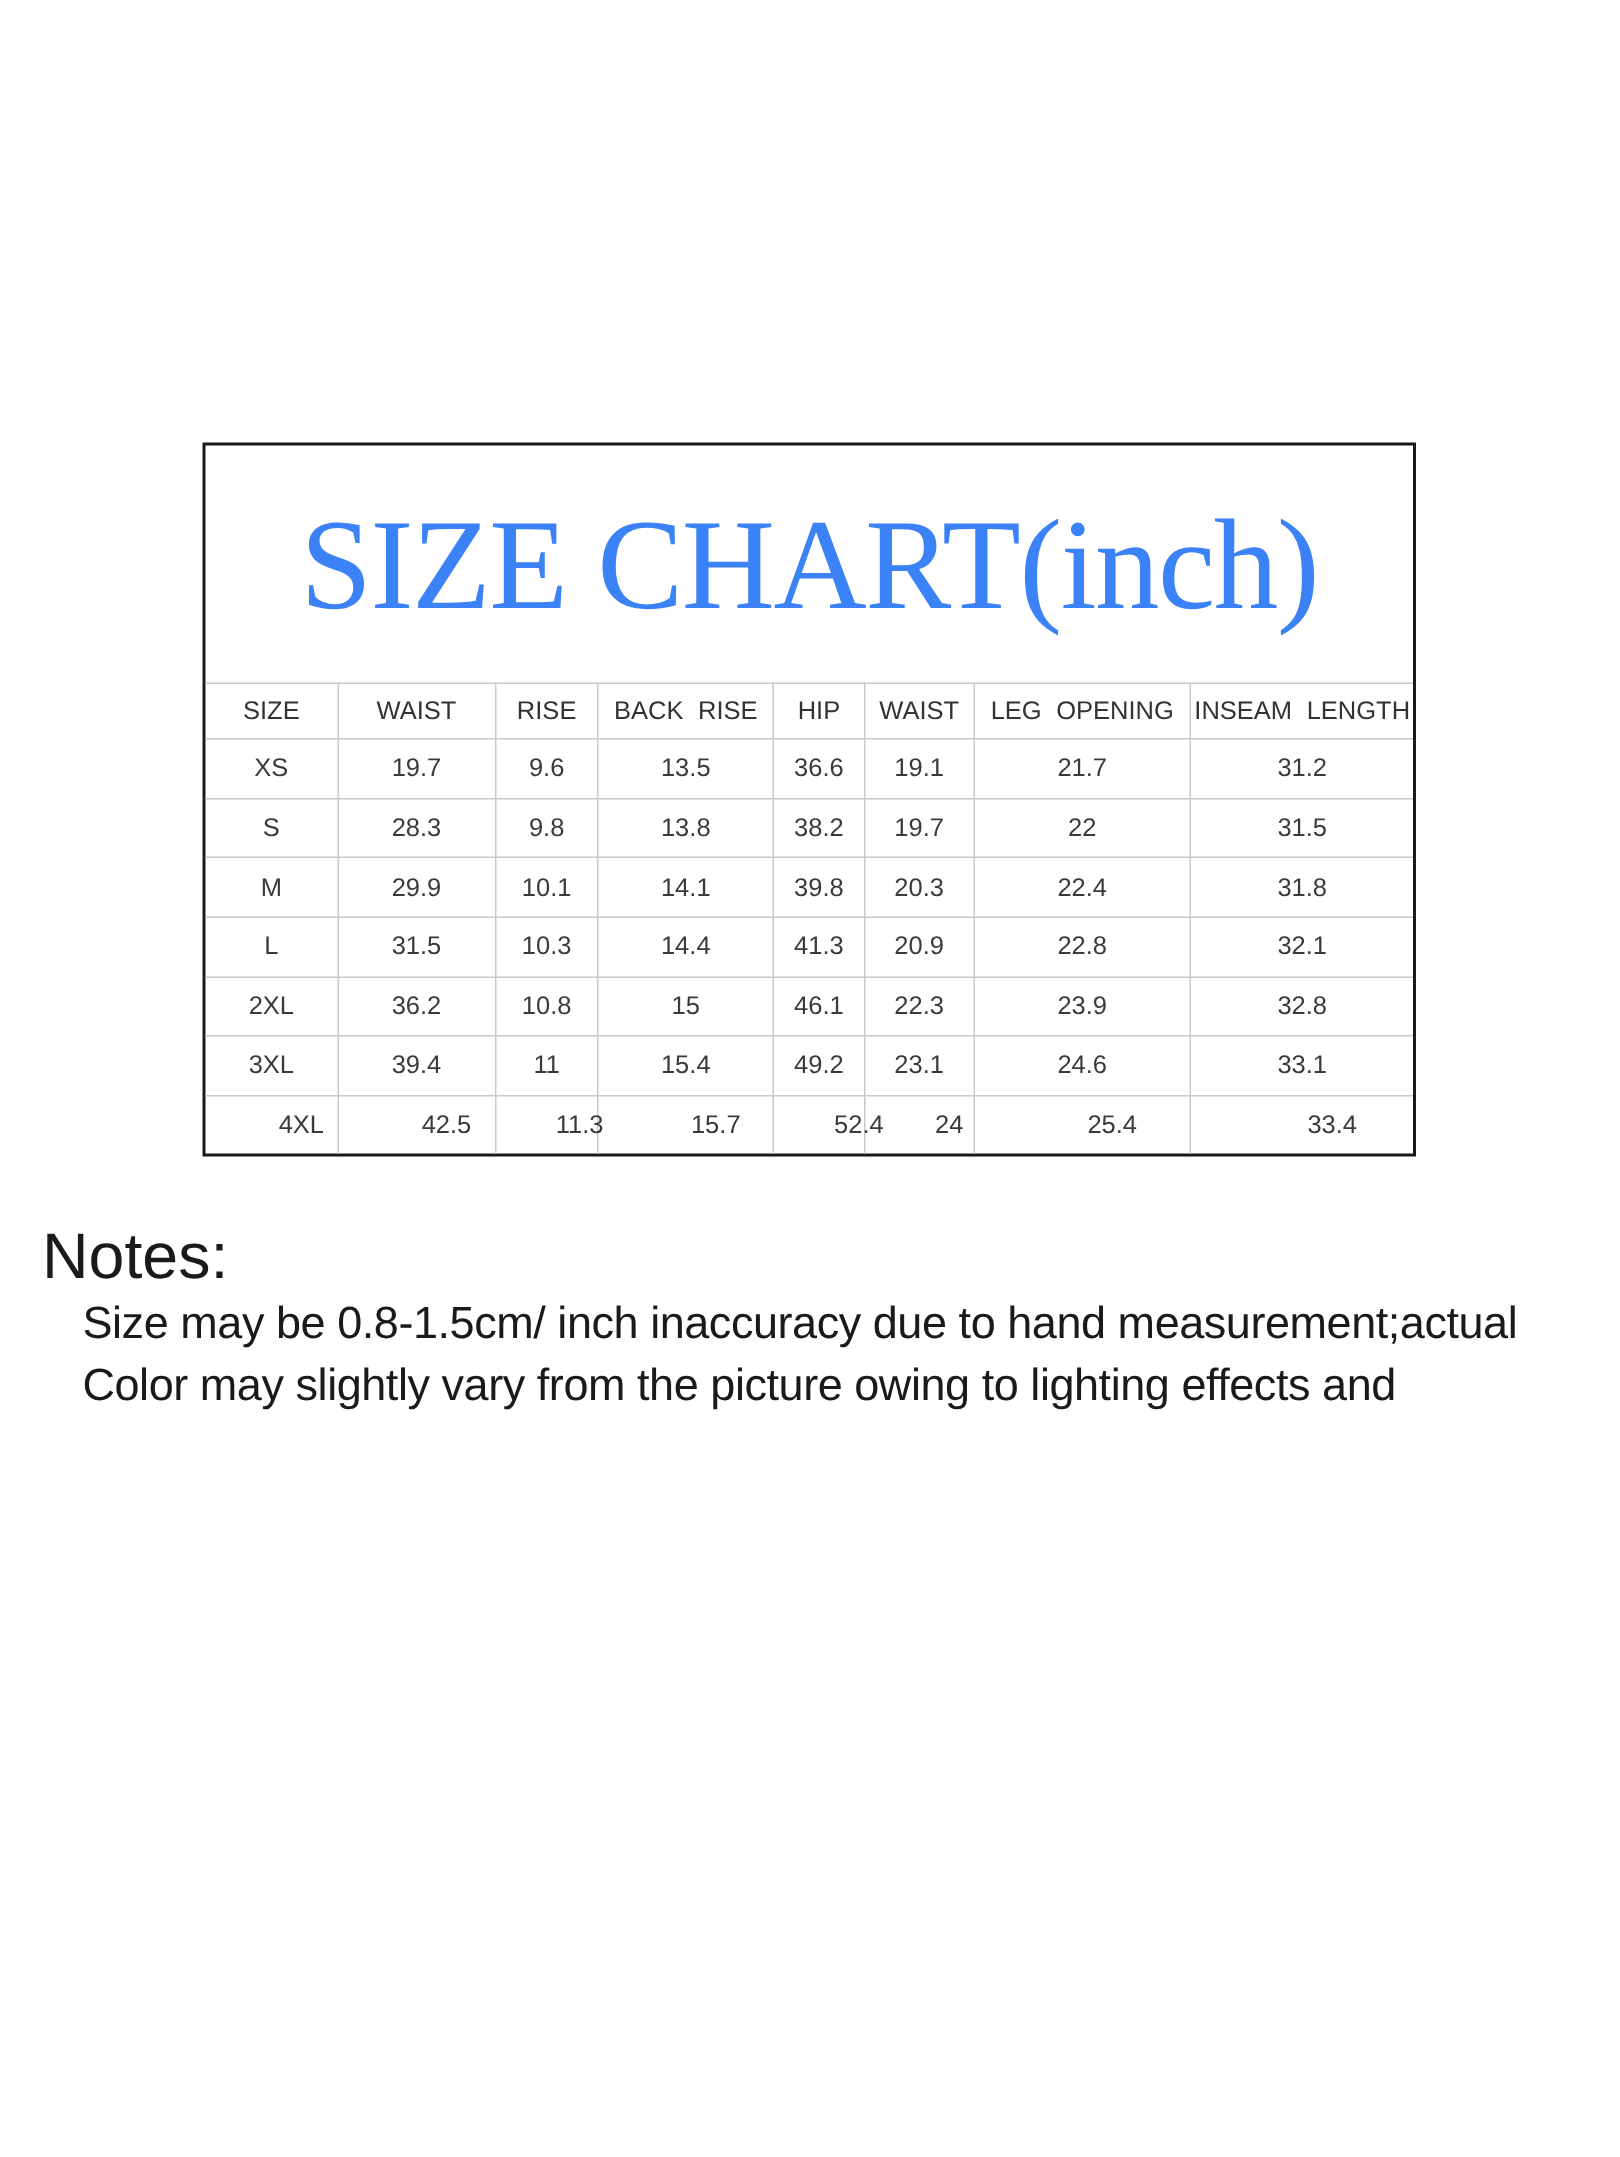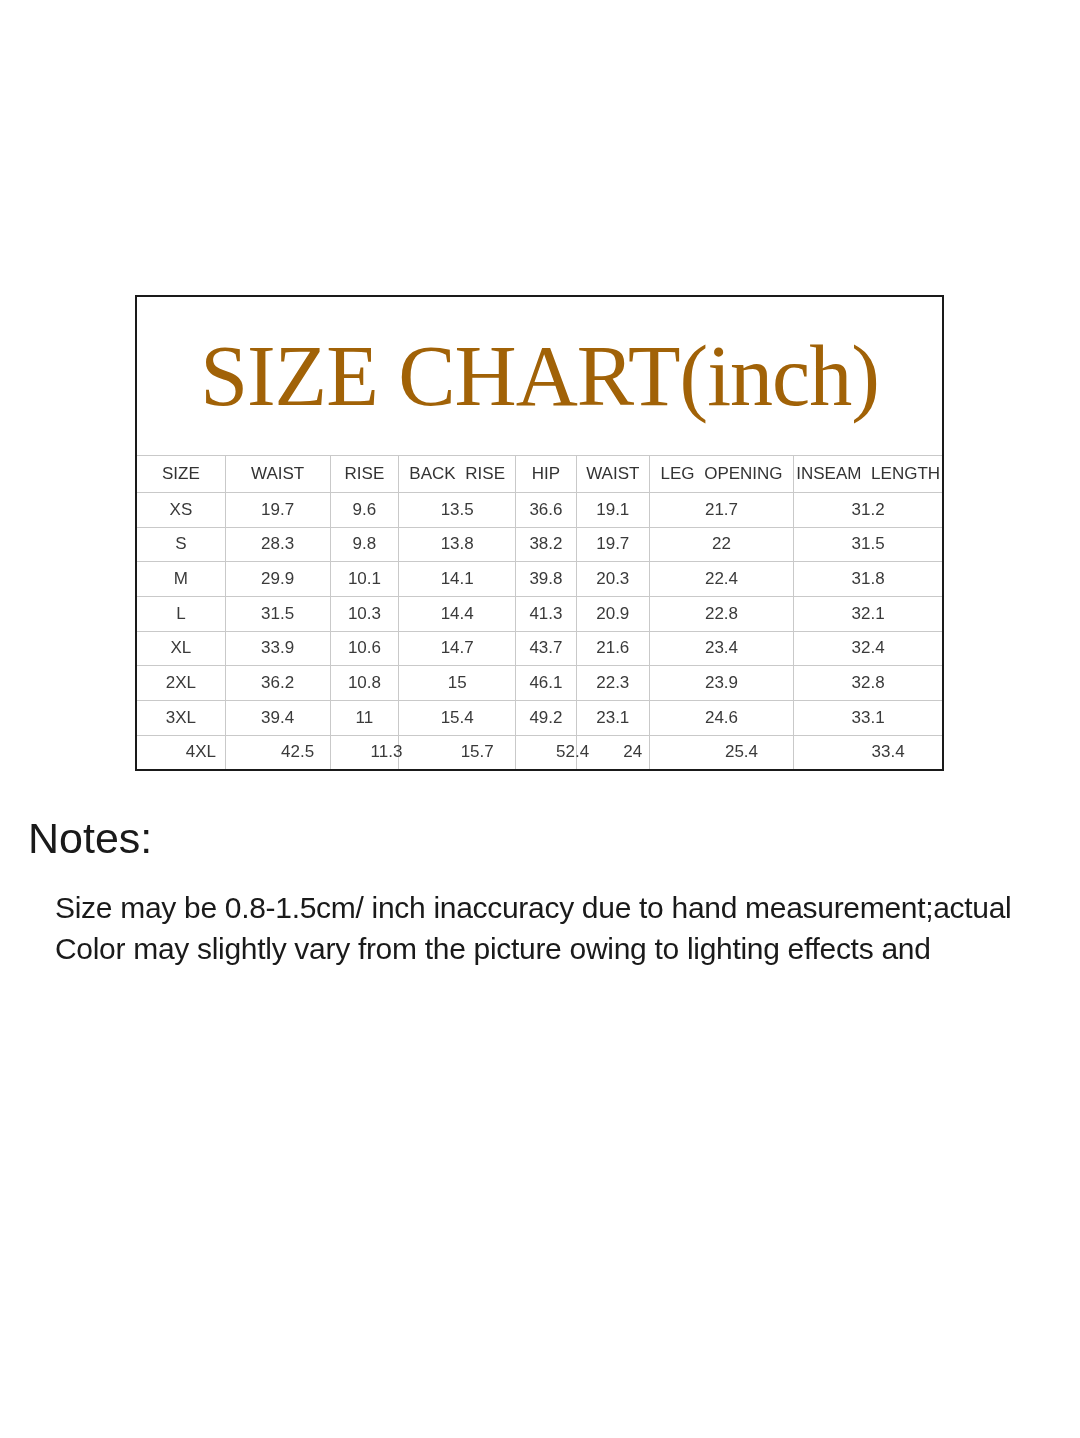--- a/index.html
+++ b/index.html
@@ -27,21 +27,21 @@
     background: #ffffff;
   }
 
   .chart-title {
     height: 158px;
     display: flex;
     align-items: center;
     justify-content: center;
     font-family: "Liberation Serif", "DejaVu Serif", serif;
     font-size: 86px;
-    color: #a16207;
+    color: #3b82f6;
     white-space: nowrap;
     letter-spacing: -1px;
   }
 
   
   table.size-table {
     width: 100%;
     height: 314px;
     border-collapse: collapse;
     table-layout: fixed;
@@ -90,21 +90,21 @@
     width: 1040px;
     color: #1a1a1a;
   }
   .notes-label {
     font-size: 43px;
     line-height: 40px;
     color: #1a1a1a;
   }
   .notes-body {
     margin-left: 27px;
-    margin-top: 29px;
+    margin-top: 4px;
   }
   .notes-line {
     font-size: 30px;
     line-height: 41px;
     letter-spacing: -0.3px;
     white-space: nowrap;
     color: #1a1a1a;
   }
 </style>
 </head>
@@ -161,30 +161,20 @@
           <td>L</td>
           <td>31.5</td>
           <td>10.3</td>
           <td>14.4</td>
           <td>41.3</td>
           <td>20.9</td>
           <td>22.8</td>
           <td>32.1</td>
         </tr>
         <tr>
-          <td>XL</td>
-          <td>33.9</td>
-          <td>10.6</td>
-          <td>14.7</td>
-          <td>43.7</td>
-          <td>21.6</td>
-          <td>23.4</td>
-          <td>32.4</td>
-        </tr>
-        <tr>
           <td>2XL</td>
           <td>36.2</td>
           <td>10.8</td>
           <td>15</td>
           <td>46.1</td>
           <td>22.3</td>
           <td>23.9</td>
           <td>32.8</td>
         </tr>
         <tr>

